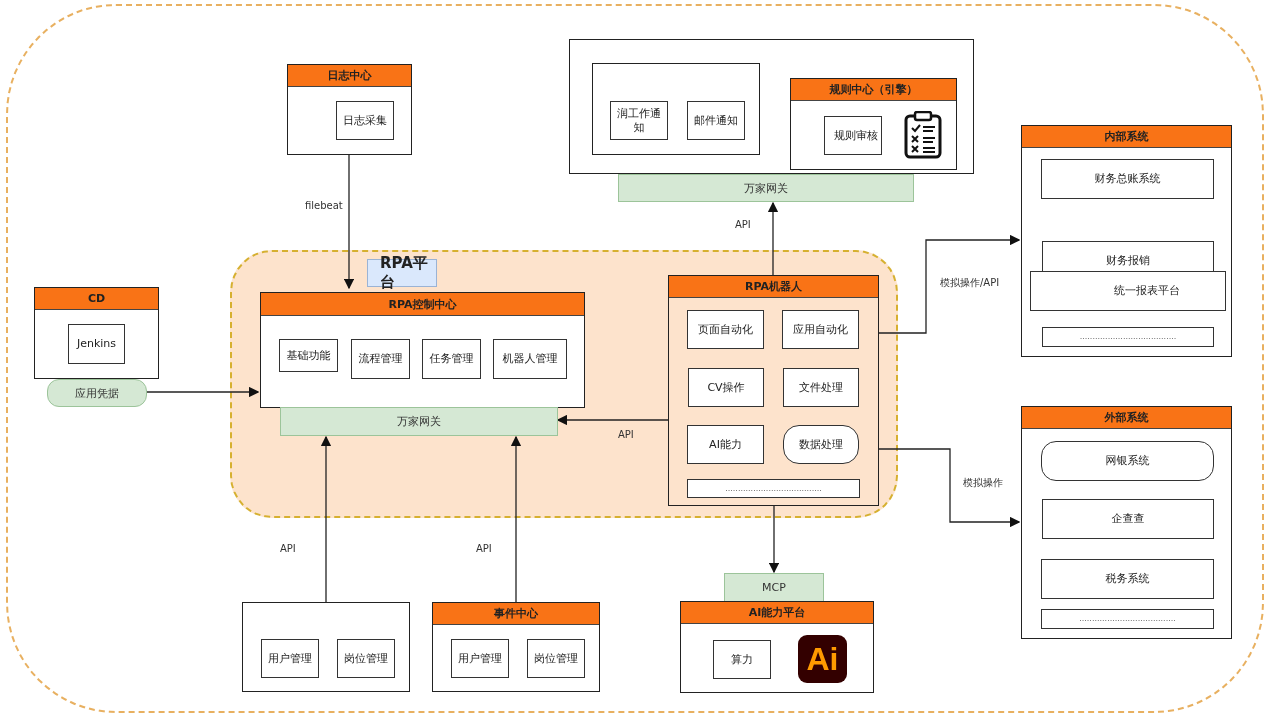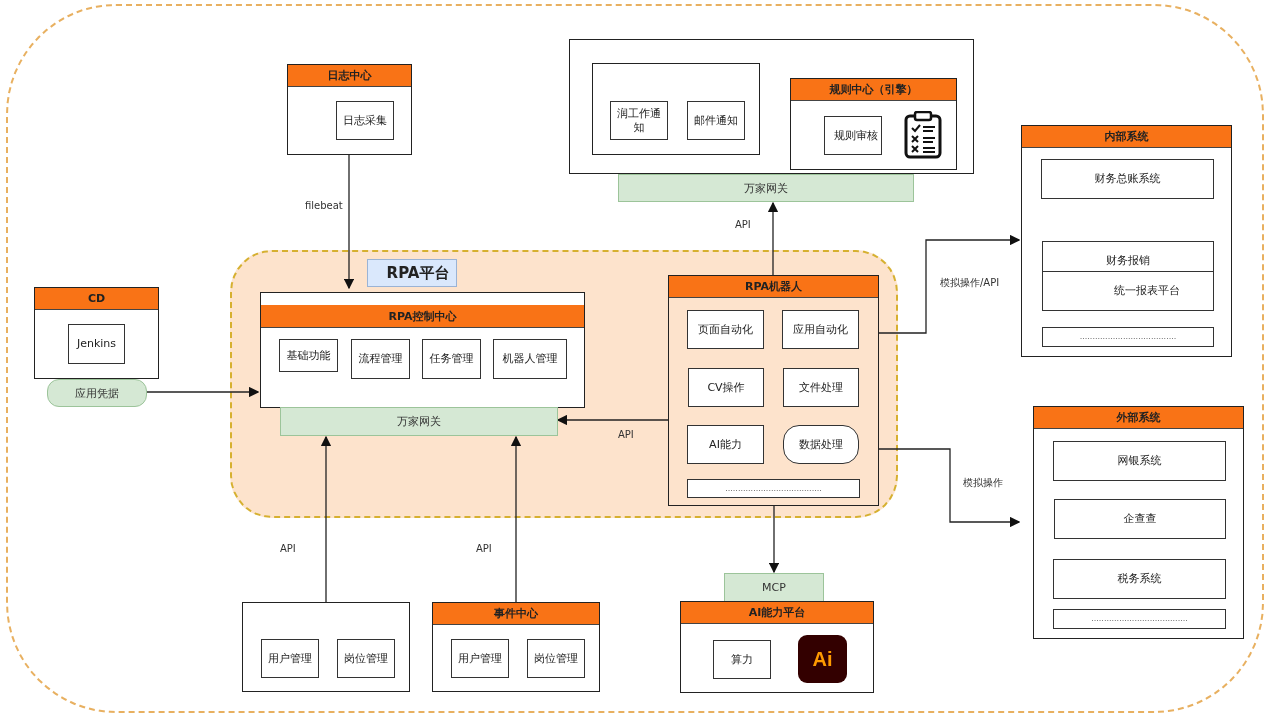--- a/index.html
+++ b/index.html
@@ -18,21 +18,21 @@
            display:flex; align-items:center; justify-content:center; font-size:11px; color:#333; }
   .lbl { position:absolute; font-size:10px; color:#333; white-space:nowrap; background:transparent; }
   svg.lines { position:absolute; left:0; top:0; }
 </style>
 </head>
 <body>
 
 <div class="abs" style="left:6px;top:4px;width:1258px;height:709px;border:2px dashed #e8b060;border-radius:110px;"></div>
 
 <div class="abs" style="left:230px;top:250px;width:668px;height:268px;background:#fde3cc;border:2px dashed #d6b030;border-radius:42px;"></div>
-<div class="abs" style="left:367px;top:259px;width:90px;height:28px;background:#dae8fc;border:1px solid #9ab3d5;font-size:15px;font-weight:bold;display:flex;align-items:center;justify-content:center;padding-left:12px;">RPA平台</div>
+<div class="abs" style="left:367px;top:259px;width:70px;height:28px;background:#dae8fc;border:1px solid #9ab3d5;font-size:15px;font-weight:bold;display:flex;align-items:center;justify-content:center;padding-left:12px;">RPA平台</div>
 
 <svg class="lines" width="1270" height="717">
   <defs>
     <marker id="arr" markerWidth="8" markerHeight="8" refX="7" refY="4" orient="auto">
       <path d="M0,0 L8,4 L0,8 z" fill="#111"></path>
     </marker>
   </defs>
   <line x1="349" y1="155" x2="349" y2="288" stroke="#222" stroke-width="1.3" marker-end="url(#arr)"></line>
   <line x1="773" y1="275" x2="773" y2="203" stroke="#222" stroke-width="1.3" marker-end="url(#arr)"></line>
   <line x1="147" y1="392" x2="258" y2="392" stroke="#222" stroke-width="1.3" marker-end="url(#arr)"></line>
@@ -72,21 +72,21 @@
         <rect x="20" y="36" width="12" height="2" fill="#111"></rect>
           <rect x="20" y="40" width="12" height="2" fill="#111"></rect>
       </svg>
     </div>
   </div>
 </div>
 <div class="green" style="left:618px;top:174px;width:296px;height:28px;">万家网关</div>
 <div class="lbl" style="left:735px;top:219px;">API</div>
 
 <div class="box" style="left:260px;top:292px;width:325px;height:116px;">
-  <div class="hdr" style="height:23px;margin-top:12px;">RPA控制中心</div>
+  <div class="hdr" style="height:23px;">RPA控制中心</div>
   <div class="item" style="left:18px;top:46px;width:59px;height:33px;">基础功能</div>
   <div class="item" style="left:90px;top:46px;width:59px;height:40px;">流程管理</div>
   <div class="item" style="left:161px;top:46px;width:59px;height:40px;">任务管理</div>
   <div class="item" style="left:232px;top:46px;width:74px;height:40px;">机器人管理</div>
 </div>
 <div class="green" style="left:280px;top:407px;width:278px;height:29px;">万家网关</div>
 <div class="lbl" style="left:618px;top:429px;">API</div>
 
 <div class="box" style="left:668px;top:275px;width:211px;height:231px;background:#fde3cc;">
   <div class="hdr" style="height:22px;">RPA机器人</div>
@@ -104,30 +104,30 @@
 <div class="box" style="left:34px;top:287px;width:125px;height:92px;">
   <div class="hdr" style="height:22px;">CD</div>
   <div class="item" style="left:33px;top:36px;width:57px;height:40px;">Jenkins</div>
 </div>
 <div class="green" style="left:47px;top:379px;width:100px;height:28px;border-radius:12px;">应用凭据</div>
 
 <div class="box" style="left:1021px;top:125px;width:211px;height:232px;">
   <div class="hdr" style="height:22px;">内部系统</div>
   <div class="item" style="left:19px;top:33px;width:173px;height:40px;">财务总账系统</div>
   <div class="item" style="left:20px;top:91px;width:172px;height:40px;margin-top:24px;">财务报销</div>
-  <div class="item" style="left:20px;top:145px;width:172px;height:40px;padding-left:40px;">统一报表平台</div>
+  <div class="item" style="left:8px;top:145px;width:196px;height:40px;padding-left:40px;">统一报表平台</div>
   <div class="item" style="left:20px;top:201px;width:172px;height:20px;font-size:8px;color:#666;">
     <span>......................................</span>
   </div>
 </div>
 <div class="lbl" style="left:940px;top:276px;">模拟操作/API</div>
 
-<div class="box" style="left:1021px;top:406px;width:211px;height:233px;margin-left:12px;">
+<div class="box" style="left:1021px;top:406px;width:211px;height:233px;">
   <div class="hdr" style="height:22px;">外部系统</div>
-  <div class="item" style="left:19px;top:34px;width:173px;height:40px;">网银系统</div>
+  <div class="item" style="left:19px;top:34px;width:173px;height:40px;border-radius:15px;">网银系统</div>
   <div class="item" style="left:20px;top:92px;width:172px;height:40px;">企查查</div>
   <div class="item" style="left:19px;top:152px;width:173px;height:40px;">税务系统</div>
   <div class="item" style="left:19px;top:202px;width:173px;height:20px;font-size:8px;color:#666;">
     <span>......................................</span>
   </div>
 </div>
 <div class="lbl" style="left:963px;top:476px;">模拟操作</div>
 
 <div class="lbl" style="left:280px;top:543px;">API</div>
 <div class="box" style="left:242px;top:602px;width:168px;height:90px;">
@@ -140,15 +140,15 @@
   <div class="hdr" style="height:22px;">事件中心</div>
   <div class="item" style="left:18px;top:36px;width:58px;height:39px;">用户管理</div>
   <div class="item" style="left:94px;top:36px;width:58px;height:39px;">岗位管理</div>
 </div>
 
 <div class="green" style="left:724px;top:573px;width:100px;height:29px;">MCP</div>
 <div class="box" style="left:680px;top:601px;width:194px;height:92px;">
   <div class="hdr" style="height:22px;">AI能力平台</div>
   <div class="item" style="left:32px;top:38px;width:58px;height:39px;">算力</div>
   <div class="abs" style="left:117px;top:33px;width:49px;height:48px;background:#330000;border-radius:9px;display:flex;align-items:center;justify-content:center;">
-    <span style="color:#ff9a00;font-size:20px;font-weight:bold;font-family:'Liberation Sans',sans-serif;">Ai</span>
+    <span style="color:#ff9a00;font-size:32px;font-weight:bold;font-family:'Liberation Sans',sans-serif;">Ai</span>
   </div>
 </div>
 
 </body></html>

